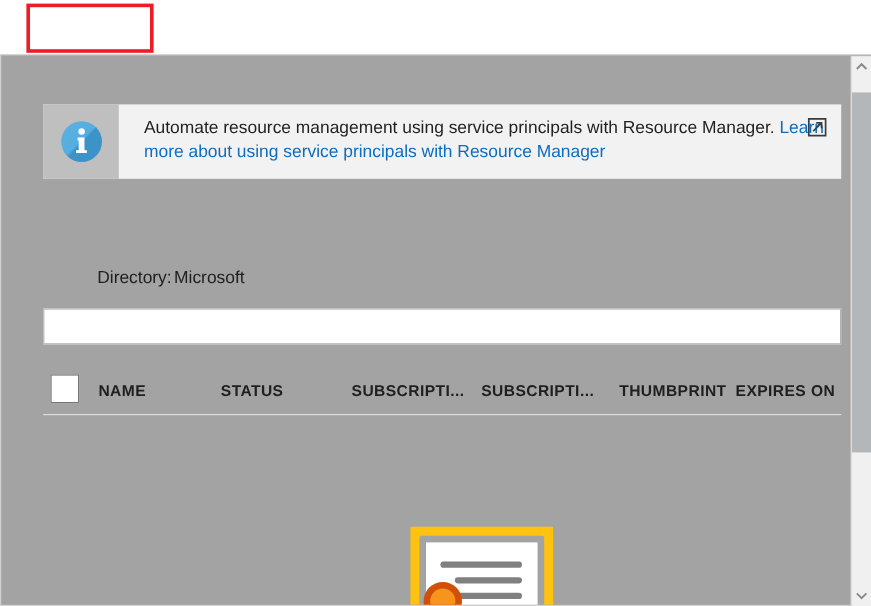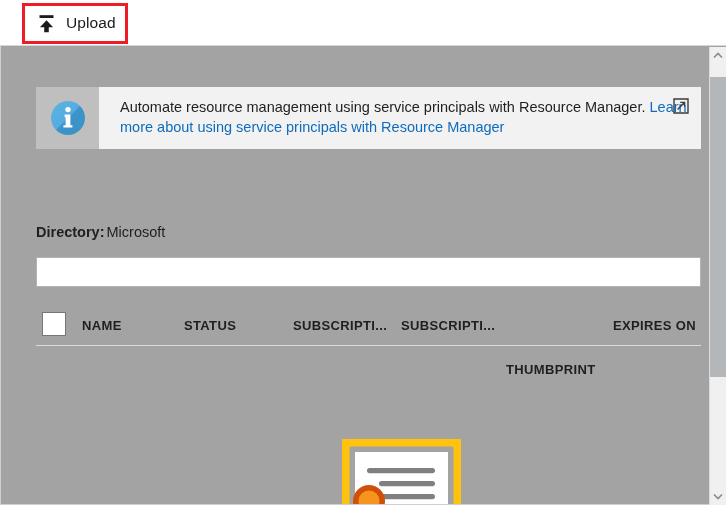--- a/index.html
+++ b/index.html
@@ -126,21 +126,22 @@
   
   #directory-row {
     position: absolute;
     left: 35px;
     top: 178px;
     font-size: 14.5px;
     color: #1f1f1f;
     white-space: nowrap;
   }
   #directory-label {
-    font-weight: bold;
+    font-weight: normal;
+    margin-left: 45px;
   }
   #directory-value {
     margin-left: 2px;
   }
 
   
   #filter-input {
     position: absolute;
     left: 35px;
     top: 211px;
@@ -172,21 +173,21 @@
     font-size: 13px;
     font-weight: bold;
     letter-spacing: .35px;
     color: #1f1f1f;
     white-space: nowrap;
   }
   #th-name        { left: 46px; }
   #th-status      { left: 148px; }
   #th-sub1        { left: 257px; }
   #th-sub2        { left: 365px; }
-  #th-thumbprint  { left: 470px; margin-top: 44px; }
+  #th-thumbprint  { left: 480px; }
   #th-expires     { left: 577px; text-align: right; }
 
   #select-all-checkbox {
     position: absolute;
     left: 6px;
     top: 2px;
     width: 24px;
     height: 24px;
     box-sizing: border-box;
     border: 1px solid #767676;
@@ -235,27 +236,20 @@
     height: 300px;
     background: #b4b7b9;
     cursor: pointer;
   }
 </style>
 </head>
 <body>
 
 <div id="toolbar">
 
-  <div class="cmd" id="cmd-upload">
-    <svg class="cmd-icon" viewBox="0 0 24 24">
-      <rect x="4" y="2.5" width="16" height="3.2" fill="#1b1b1b"></rect>
-      <path d="M12 8.2 L19.5 16.4 L14.6 16.4 L14.6 22 L9.4 22 L9.4 16.4 L4.5 16.4 Z" fill="#1b1b1b"></path>
-    </svg>
-    <span class="cmd-label">Upload</span>
-  </div>
 
 
 
   <div id="upload-highlight"></div>
 </div>
 
 <div id="content-panel">
 
   <div id="info-banner">
     <div id="info-icon-box">

